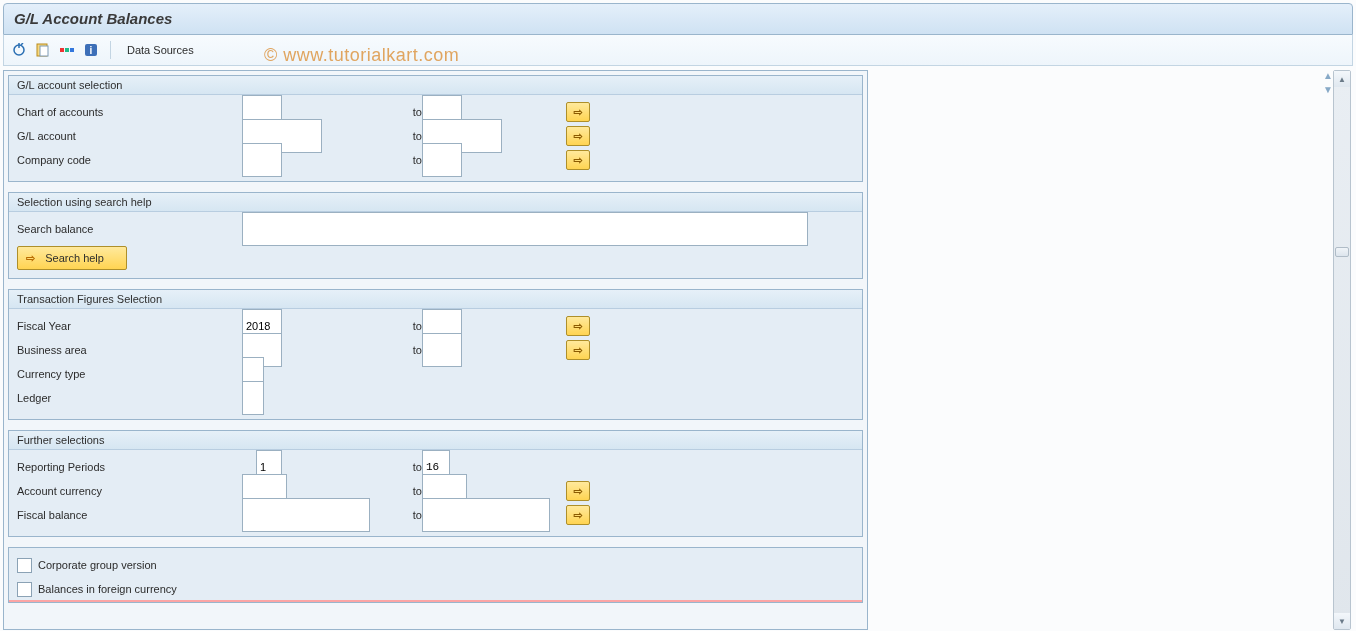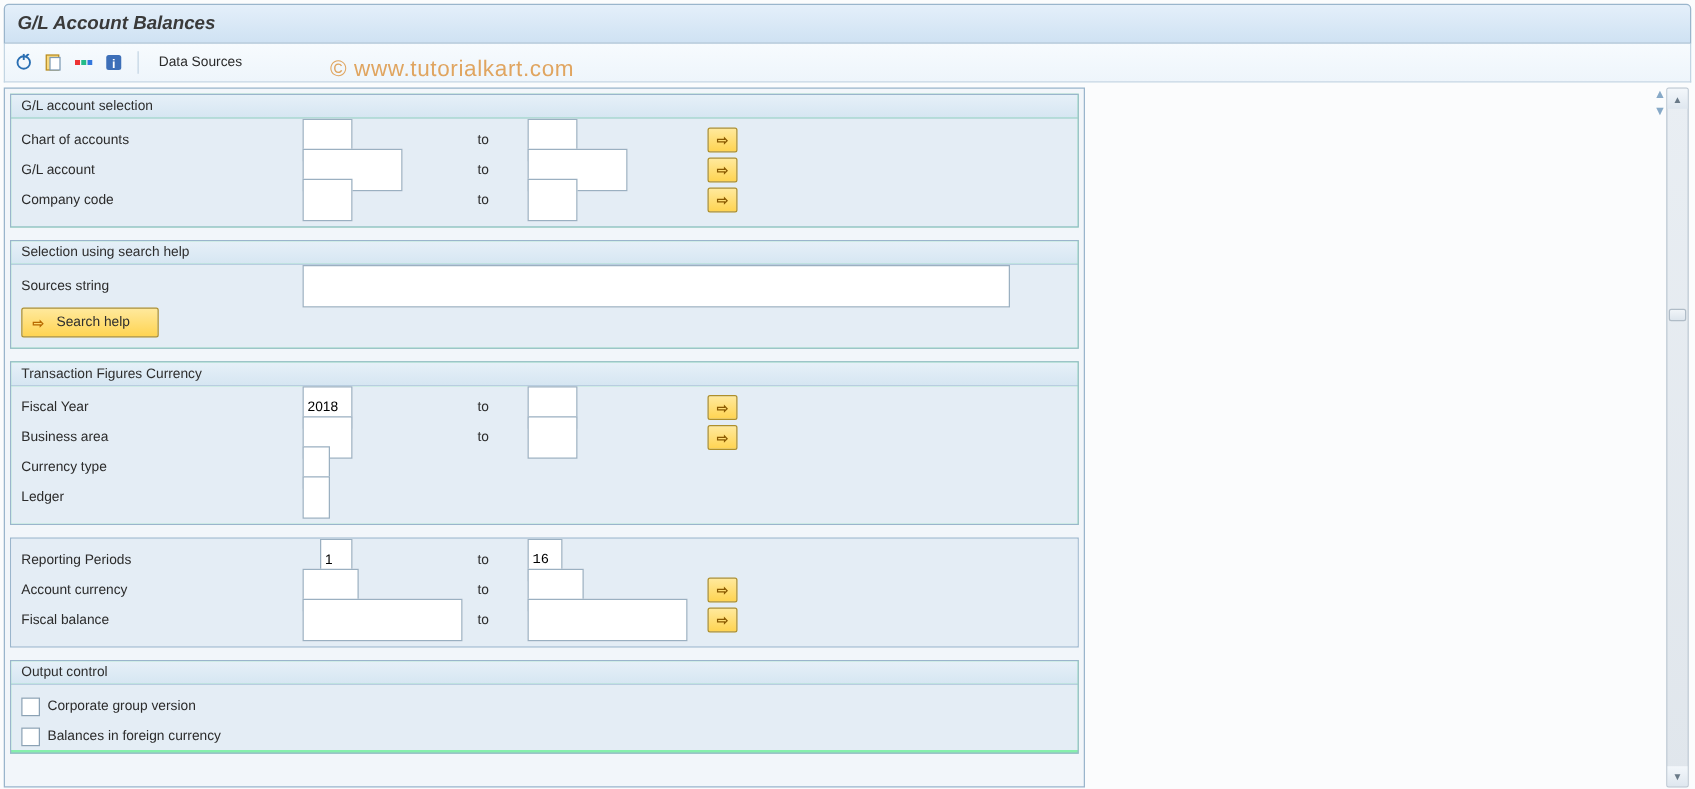--- a/index.html
+++ b/index.html
@@ -9,27 +9,27 @@
   .toolbar .ico{width:16px;height:16px;display:inline-flex;align-items:center;justify-content:center;border:1px solid transparent;border-radius:2px}
   .toolbar .sep{width:1px;height:18px;background:#c3d5e3;margin:0 4px}
   .work{display:flex;margin:4px 3px 0 3px;height:560px;}
   .main{flex:0 0 855px;border:1px solid #9ab5cc; background:#f2f6fa;overflow:hidden;padding:4px}
   .side{flex:1;position:relative}
   .scrollbar{position:absolute;right:2px;top:0;width:18px;height:100%;background:linear-gradient(#e9eef3,#e0e6ec);border:1px solid #b8c4cf;border-radius:2px;box-sizing:border-box}
   .scrollbar .btn{height:16px;background:linear-gradient(#f3f7fb,#dfe7ef);display:flex;align-items:center;justify-content:center;font-size:8px;color:#6a7a88}
   .scrollbar .track{height:calc(100% - 32px);position:relative}
   .scrollbar .grip{position:absolute;left:1px;right:1px;top:160px;height:8px;border:1px solid #b0bcc7;border-radius:2px;background:linear-gradient(#f0f4f8,#dde5ed)}
   .sbtri{position:absolute;right:20px;width:10px;height:10px;font-size:10px;color:#87a9c7}
-  .group{border:1px solid #9ab5cc;background:#86efac;margin:0 0 10px 0}
+  .group{border:1px solid #9ab5cc;background:#fca5a5;margin:0 0 10px 0}
   .group .ghead{background:linear-gradient(#e6f0f8,#d6e6f2);border-bottom:1px solid #b8cde0;height:18px;line-height:18px;padding:0 8px;font-size:11px;color:#2e2e2e}
   .group .gbody{padding:6px 8px 8px 8px;background:#e4edf5}
   .row{display:flex;align-items:center;height:22px;margin-bottom:2px}
   .row .lbl{flex:0 0 225px;color:#2b2b2b}
   .row .col1{flex:0 0 140px}
-  .row .to{flex:0 0 40px;text-align:left}
+  .row .to{flex:0 0 40px;text-align:right}
   .row .col2{flex:0 0 140px}
   .row .mopt{flex:0 0 26px}
   input.sap{box-sizing:border-box;height:18px;border:1px solid #9bb0c1;background:#fff;padding:16px 3px;font-size:11px}
   .multi-btn{width:22px;height:18px;background:linear-gradient(#ffe99c,#ffd452);border:1px solid #ae8f2a;border-radius:2px;display:inline-flex;align-items:center;justify-content:center;font-size:11px;color:#8b5a00;font-weight:bold;margin-left:4px}
   .search-btn{display:inline-flex;align-items:center;height:22px;background:linear-gradient(#ffe99c,#ffd452);border:1px solid #ae8f2a;border-radius:2px;padding:0 22px 0 8px;gap:10px;margin-top:4px;font-size:11px;color:#2e2e2e}
   .search-btn .arr{color:#b86a00;font-weight:bold}
   .chk{width:13px;height:13px;border:1px solid #8ba2b5;background:#fff;display:inline-block;vertical-align:middle;margin-right:6px}
   .watermark{position:absolute;left:260px;top:10px;color:#e0a560;font-size:18px;letter-spacing:0.5px;pointer-events:none}
   .ico svg{display:block}
 </style>
@@ -99,32 +99,32 @@
           <span class="col2"><input class="sap" style="width: 40px;"></span>
           <span class="mopt"><span class="multi-btn">⇨</span></span>
         </div>
       </div>
     </div>
 
     <div class="group">
       <div class="ghead">Selection using search help</div>
       <div class="gbody">
         <div class="row">
-          <span class="lbl">Sources string</span>
+          <span class="lbl">Search balance</span>
           <input class="sap" style="width: 566px;">
         </div>
         <span class="search-btn">
           <span class="arr">⇨</span>
           <span>Search help</span>
         </span>
       </div>
     </div>
 
     <div class="group">
-      <div class="ghead">Transaction Figures Currency</div>
+      <div class="ghead">Transaction Figures Selection</div>
       <div class="gbody">
         <div class="row">
           <span class="lbl">Fiscal Year</span>
           <span class="col1"><input class="sap" style="width: 40px;" value="2018"></span>
           <span class="to">to</span>
           <span class="col2"><input class="sap" style="width: 40px;"></span>
           <span class="mopt"><span class="multi-btn">⇨</span></span>
         </div>
         <div class="row">
           <span class="lbl">Business area</span>
@@ -138,20 +138,21 @@
           <span class="col1"><input class="sap" style="width: 22px;"></span>
         </div>
         <div class="row">
           <span class="lbl">Ledger</span>
           <span class="col1"><input class="sap" style="width: 22px;"></span>
         </div>
       </div>
     </div>
 
     <div class="group">
+      <div class="ghead">Further selections</div>
       <div class="gbody">
         <div class="row">
           <span class="lbl">Reporting Periods</span>
           <span class="col1"><input class="sap" style="width: 26px; margin-left: 14px;" value="1"></span>
           <span class="to">to</span>
           <span class="col2"><input class="sap" style="width: 28px; font-family: Liberation Mono, monospace;" value="16"></span>
         </div>
         <div class="row">
           <span class="lbl">Account currency</span>
           <span class="col1"><input class="sap" style="width: 45px;"></span>
@@ -163,21 +164,20 @@
           <span class="lbl">Fiscal balance</span>
           <span class="col1"><input class="sap" style="width: 128px;"></span>
           <span class="to">to</span>
           <span class="col2"><input class="sap" style="width: 128px;"></span>
           <span class="mopt"><span class="multi-btn">⇨</span></span>
         </div>
       </div>
     </div>
 
     <div class="group" style="margin-bottom:0">
-      <div class="ghead">Output control</div>
       <div class="gbody" style="padding-bottom:0">
         <div class="row">
           <span class="chk"></span>
           <span>Corporate group version</span>
         </div>
         <div class="row">
           <span class="chk"></span>
           <span>Balances in foreign currency</span>
         </div>
 

